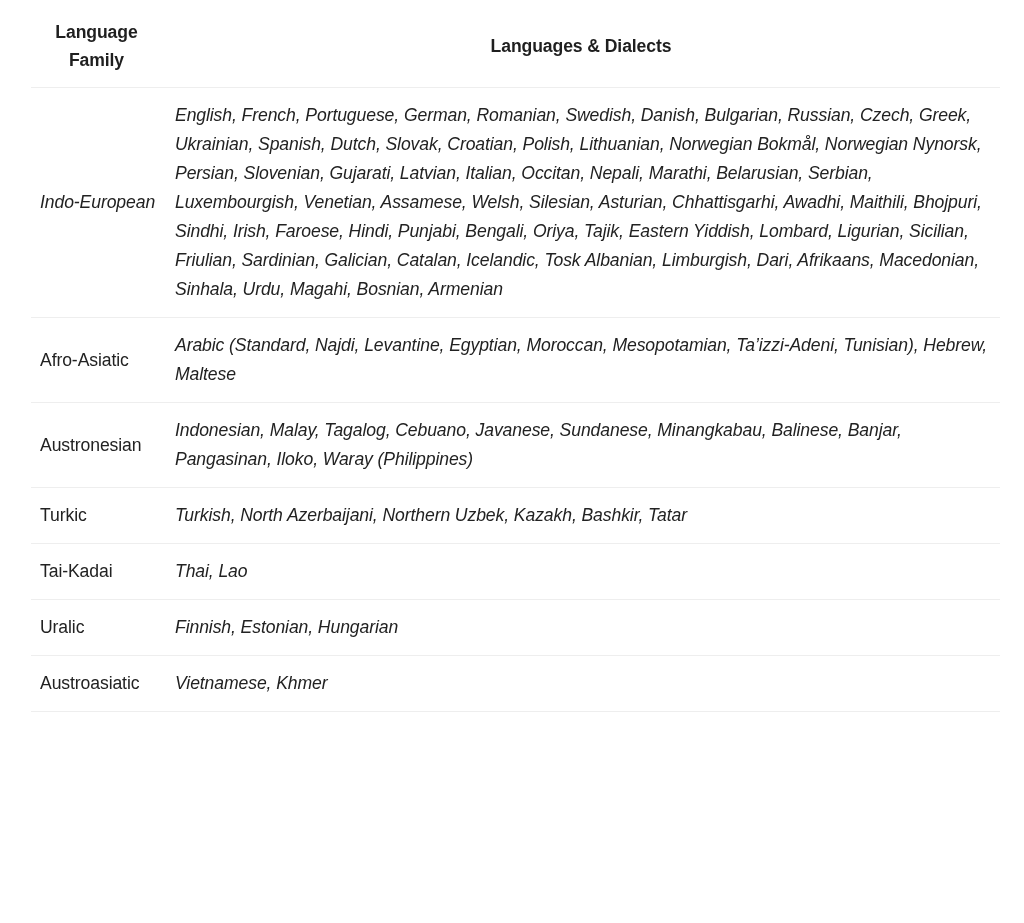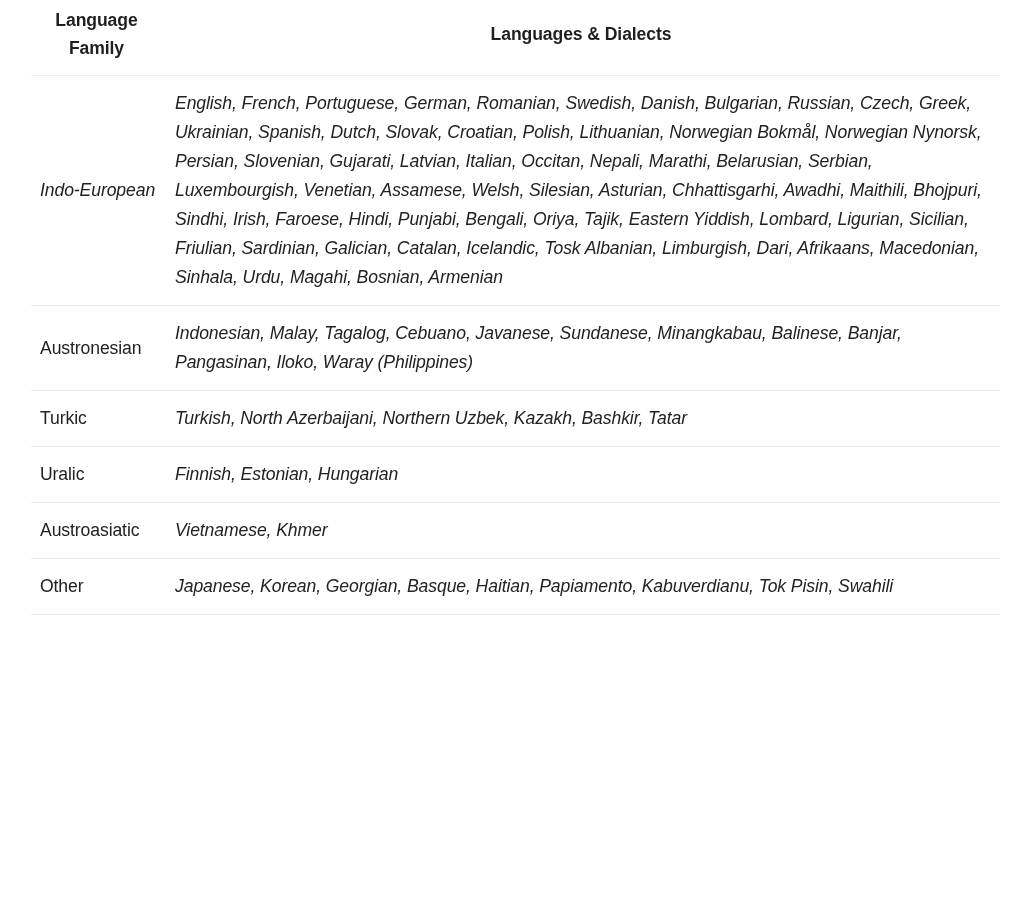--- a/index.html
+++ b/index.html
@@ -10,21 +10,21 @@
   body {
     width: 1024px;
     height: 923px;
     overflow: hidden;
     font-family: "Liberation Sans", sans-serif;
     color: #222222;
   }
   table {
     position: absolute;
     left: 31px;
-    top: 0;
+    top: 12px;
     width: 969px;
     border-collapse: collapse;
     font-size: 17.6px;
     letter-spacing: -0.1px;
   }
   th {
     font-weight: bold;
     font-size: 17.6px;
     color: #1f1f1f;
     text-align: center;
@@ -69,33 +69,37 @@
       <th class="col-family">Language Family</th>
       <th class="col-langs">Languages &amp; Dialects</th>
     </tr>
   </thead>
   <tbody>
     <tr class="row-tall">
       <td class="family">Indo-European</td>
       <td class="langs">English, French, Portuguese, German, Romanian, Swedish, Danish, Bulgarian, Russian, Czech, Greek, Ukrainian, Spanish, Dutch, Slovak, Croatian, Polish, Lithuanian, Norwegian Bokmål, Norwegian Nynorsk, Persian, Slovenian, Gujarati, Latvian, Italian, Occitan, Nepali, Marathi, Belarusian, Serbian, Luxembourgish, Venetian, Assamese, Welsh, Silesian, Asturian, Chhattisgarhi, Awadhi, Maithili, Bhojpuri, Sindhi, Irish, Faroese, Hindi, Punjabi, Bengali, Oriya, Tajik, Eastern Yiddish, Lombard, Ligurian, Sicilian, Friulian, Sardinian, Galician, Catalan, Icelandic, Tosk Albanian, Limburgish, Dari, Afrikaans, Macedonian, Sinhala, Urdu, Magahi, Bosnian, Armenian</td>
     </tr>
     <tr>
+      <td class="family">Afro-Asiatic</td>
+      <td class="langs">Arabic (Standard, Najdi, Levantine, Egyptian, Moroccan, Mesopotamian, Ta’izzi-Adeni, Tunisian), Hebrew, Maltese</td>
+    </tr>
+    <tr>
       <td class="family">Austronesian</td>
       <td class="langs">Indonesian, Malay, Tagalog, Cebuano, Javanese, Sundanese, Minangkabau, Balinese, Banjar, Pangasinan, Iloko, Waray (Philippines)</td>
     </tr>
     <tr>
       <td class="family">Turkic</td>
       <td class="langs">Turkish, North Azerbaijani, Northern Uzbek, Kazakh, Bashkir, Tatar</td>
+    </tr>
+    <tr>
+      <td class="family">Tai-Kadai</td>
+      <td class="langs">Thai, Lao</td>
     </tr>
     <tr>
       <td class="family">Uralic</td>
       <td class="langs">Finnish, Estonian, Hungarian</td>
     </tr>
     <tr>
       <td class="family">Austroasiatic</td>
       <td class="langs">Vietnamese, Khmer</td>
     </tr>
-    <tr>
-      <td class="family">Other</td>
-      <td class="langs">Japanese, Korean, Georgian, Basque, Haitian, Papiamento, Kabuverdianu, Tok Pisin, Swahili</td>
-    </tr>
   </tbody>
 </table>
 
 </body></html>

